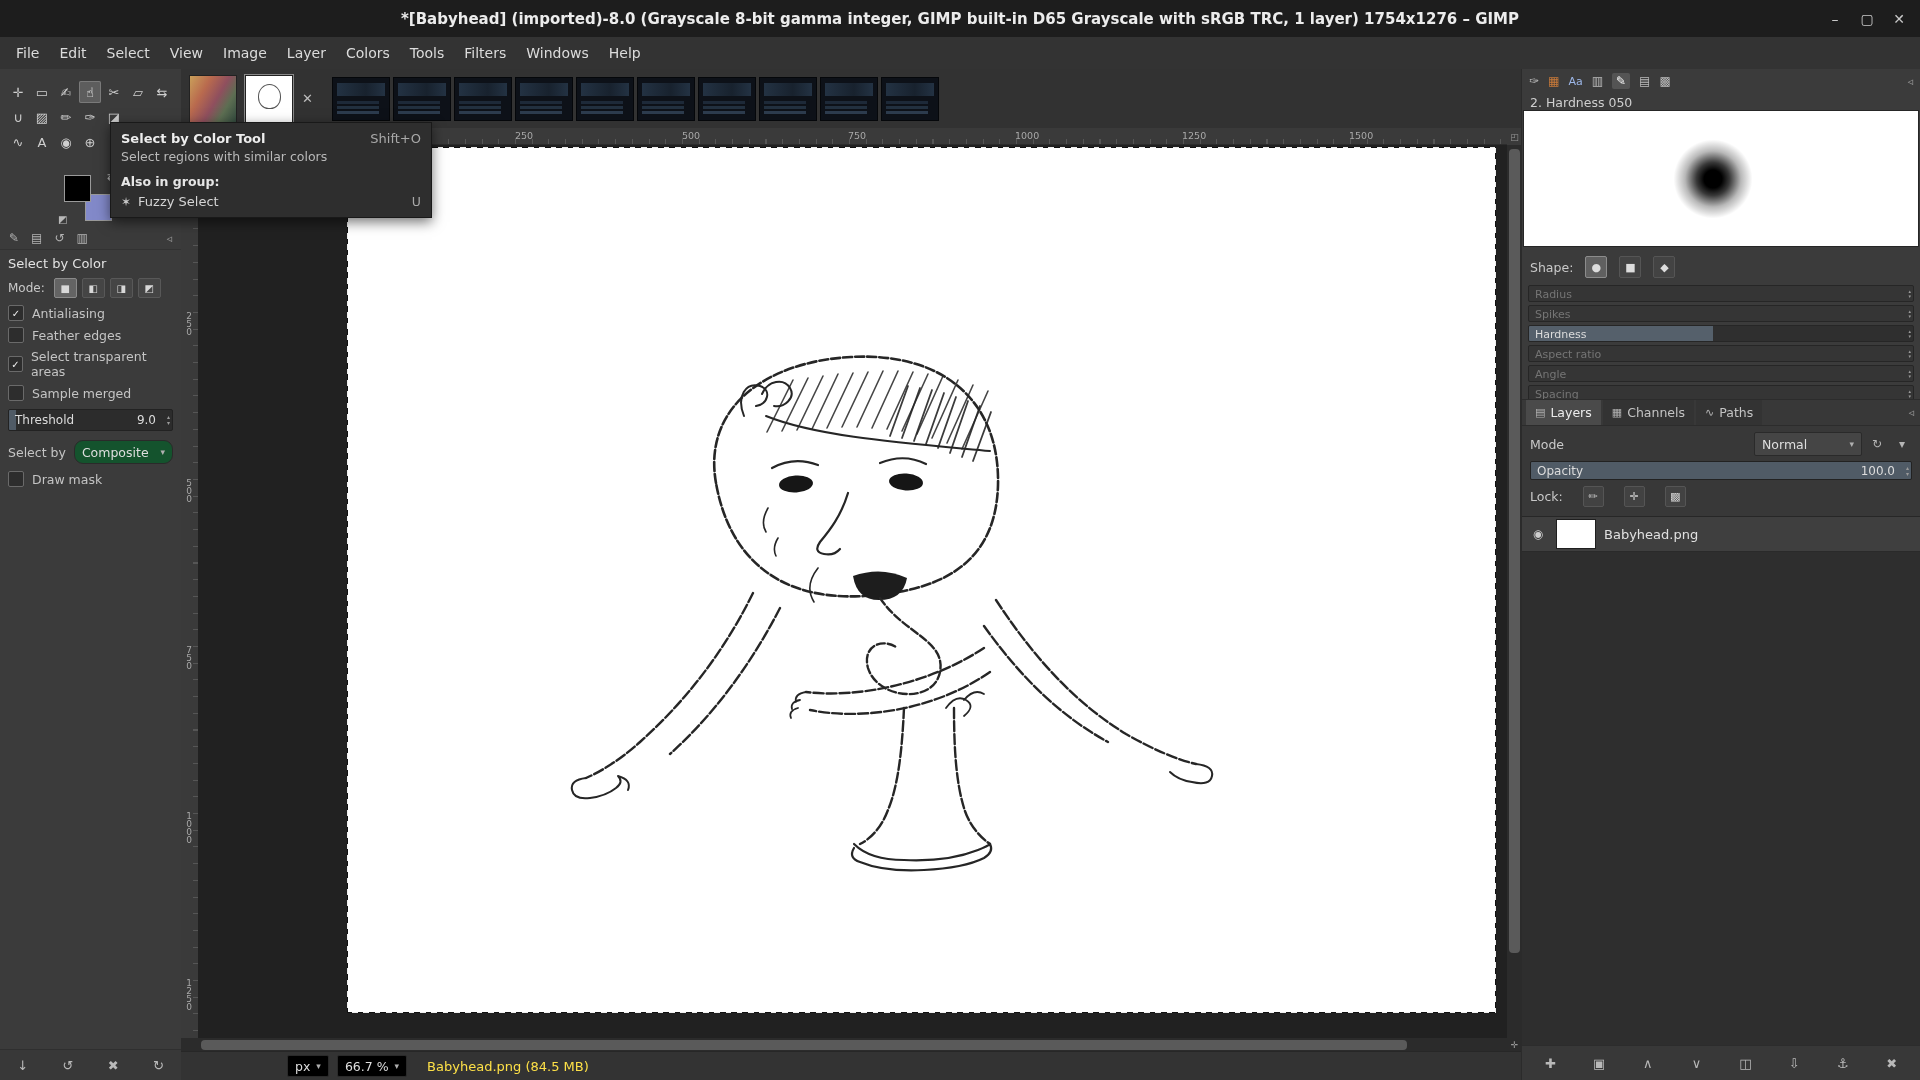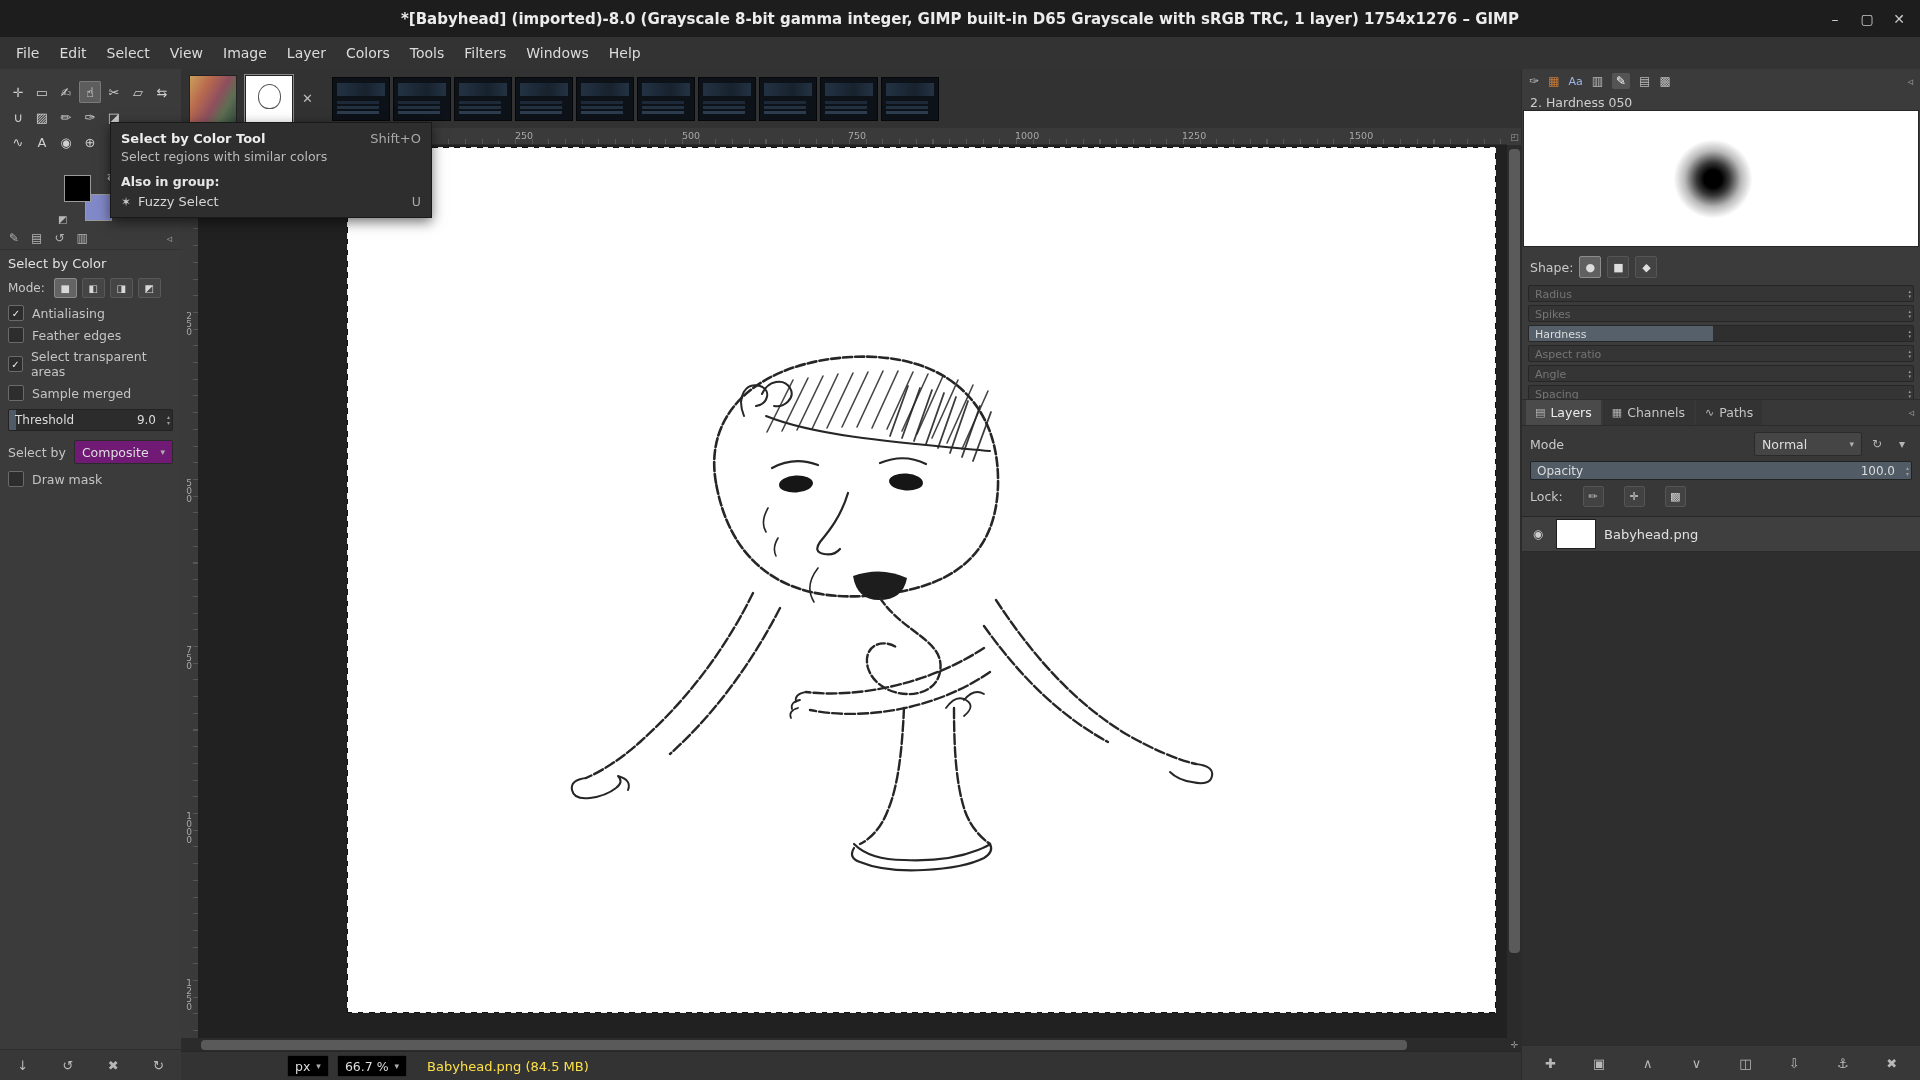--- a/index.html
+++ b/index.html
@@ -57,22 +57,22 @@
   .spin-scale{position:relative;height:20px;background:#2c2c2c;border:1px solid #222;
               margin:5px 8px;overflow:hidden;border-radius:2px;}
   .spin-scale .fill{position:absolute;left:0;top:0;bottom:0;background:#505b66;}
   .ss-label{position:absolute;left:6px;top:50%;transform:translateY(-50%);font-size:12px;color:#dcdcdc;}
   .ss-value{position:absolute;right:16px;top:50%;transform:translateY(-50%);font-size:12px;color:#dcdcdc;}
   .ss-spin{position:absolute;right:2px;top:0;bottom:0;display:flex;flex-direction:column;justify-content:center;
            color:#9a9a9a;font-size:6px;line-height:6px;}
 
   .selectby-row{display:flex;align-items:center;gap:8px;padding:4px 8px;}
   .selectby-row .lbl{font-size:12.5px;color:#c4c4c4;}
-  .dropdown{flex:1;display:flex;justify-content:space-between;align-items:center;background:#701a75;
-            border:1px solid #2a2a2a;height:22px;padding:0 7px;border-radius:2px;font-size:12.5px;color:#dedede;}
+  .dropdown{flex:1;display:flex;justify-content:space-between;align-items:center;background:#14532d;
+            border:1px solid #2a2a2a;height:22px;padding:0 7px;border-radius:9px;font-size:12.5px;color:#dedede;}
   .chev{font-size:9px;color:#b0b0b0;margin-left:6px;}
 
   .panel-footer{position:absolute;bottom:0;left:0;right:0;height:30px;display:flex;align-items:center;
                 justify-content:space-around;border-top:1px solid #2f2f2f;background:#383838;}
   .panel-footer .fic{font-size:13px;color:#b9b9b9;width:24px;text-align:center;}
 
   
   .tabs-strip{position:absolute;top:0;left:0;right:0;height:59px;background:#323232;
               border-bottom:1px solid #272727;display:flex;align-items:center;}
   .open-thumb{width:46px;height:46px;margin-left:8px;border:1px solid #222;flex:none;}
@@ -125,21 +125,21 @@
   
   .dock-tabs{height:24px;display:flex;align-items:center;gap:9px;padding:0 7px;}
   .dock-tabs .dt{font-size:12px;color:#bdbdbd;}
   .dock-tabs .dt.pattern{color:#c87a3a;}
   .dock-tabs .dt.fonts{color:#9db7e8;font-size:11px;}
   .dock-tabs .dt.active{background:#545454;border-radius:2px;padding:1px 4px;color:#fff;}
   .brush-title{padding:2px 8px;font-size:12.5px;color:#cfcfcf;}
   .brush-preview{position:absolute;top:41px;left:1px;right:1px;height:135px;background:#fff;border:1px solid #262626;}
   .brush-dot{position:absolute;left:calc(48% - 45px);top:calc(50% - 45px);width:90px;height:90px;
              background:radial-gradient(circle,rgba(0,0,0,1) 0 14%,rgba(0,0,0,.78) 26%,rgba(0,0,0,.28) 44%,rgba(0,0,0,0) 62%);}
-  .shape-row{position:absolute;top:187px;left:8px;right:8px;height:22px;display:flex;align-items:center;gap:6px;
+  .shape-row{position:absolute;top:187px;left:8px;right:8px;height:22px;display:flex;align-items:center;gap:12px;
              font-size:12.5px;color:#c9c9c9;}
   .shape-btn{width:20px;height:20px;background:#434343;border:1px solid #555;display:flex;align-items:center;
              justify-content:center;font-size:11px;color:#ddd;border-radius:2px;}
   .shape-btn.active{background:#606060;border-color:#8c8c8c;}
   .brush-sliders{position:absolute;top:216px;left:6px;right:6px;}
   .bs{position:relative;height:15px;background:#2f2f2f;border:1px solid #262626;margin-bottom:3px;
       overflow:hidden;border-radius:2px;}
   .bs .fill{position:absolute;left:0;top:0;bottom:0;background:#55606b;}
   .bs .ss-label{font-size:11px;}
   .bs.disabled{background:#353535;}

